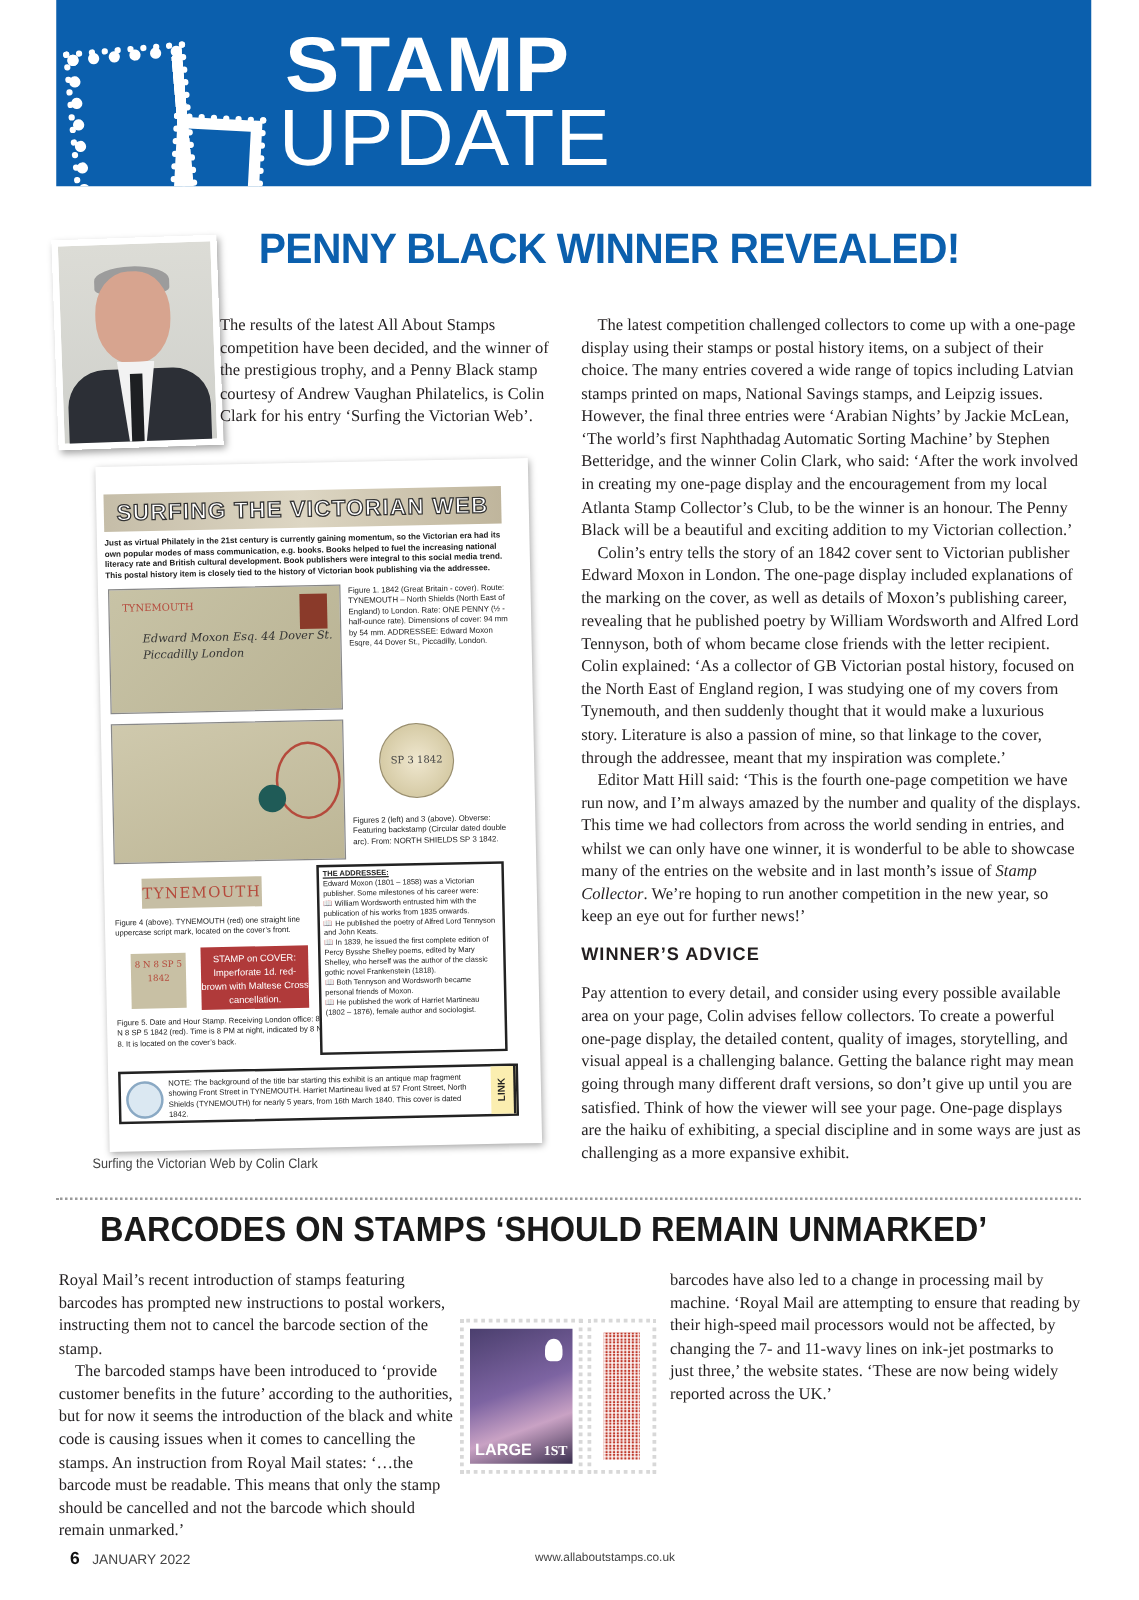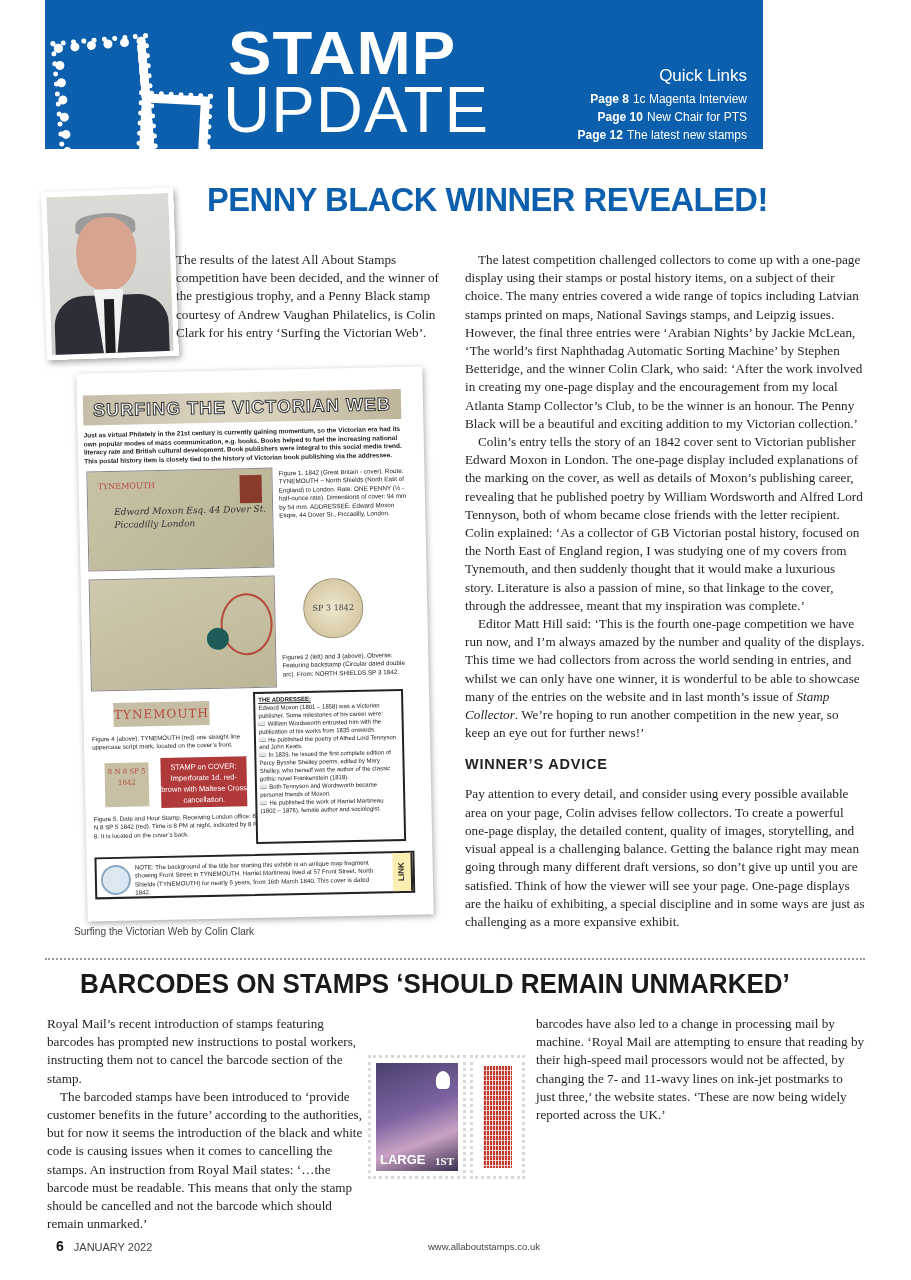--- a/index.html
+++ b/index.html
@@ -1,17 +1,17 @@
 <!DOCTYPE html>
 <html><head>
 <meta charset="utf-8">
 <style>
   html,body{margin:0;padding:0;background:#ffffff;}
   body{width:911px;height:1280px;position:relative;overflow:hidden;font-family:"Liberation Serif",serif;color:#231f20;}
-  .masthead{position:absolute;left:45px;top:0;width:718px;height:149px;background:#0b5fad;overflow:hidden;}
+  .masthead{position:absolute;left:45px;top:0;width:828px;height:149px;background:#0b5fad;overflow:hidden;}
   .stamp-shape{position:absolute;border:9px solid #ffffff;box-sizing:border-box;}
   .stamp-a{left:14px;top:40px;width:92px;height:130px;transform:rotate(-5deg);border-style:dotted solid solid dotted;}
   .stamp-b{left:95px;top:95px;width:68px;height:80px;transform:rotate(3deg);}
   .stamp-a::before,.stamp-b::before{content:"";position:absolute;inset:-12px;border:5px dotted #ffffff;}
   .brand-stamp{position:absolute;left:183px;top:22px;font-family:"Liberation Sans",sans-serif;font-weight:bold;color:#ffffff;font-size:62px;letter-spacing:1px;line-height:1;transform:scaleX(1.05);transform-origin:left;}
   .brand-update{position:absolute;left:178px;top:78px;font-family:"Liberation Sans",sans-serif;font-weight:normal;color:#ffffff;font-size:64px;line-height:1;letter-spacing:1px;transform:scaleY(1.0) scaleX(1.02);transform-origin:left;}
   .quick{position:absolute;right:16px;top:66px;text-align:right;color:#ffffff;font-family:"Liberation Sans",sans-serif;}
   .quick-title{font-size:17px;margin-bottom:4px;}
   .quick-link{font-size:12px;line-height:18px;}
   .quick-link b{font-weight:bold;margin-right:4px;}
@@ -69,26 +69,20 @@
   .footer-url{position:absolute;left:400px;top:1241px;font-family:"Liberation Sans",sans-serif;font-size:9.5px;color:#444;margin-left:28px;}
 </style>
 </head>
 <body>
 
 <div class="masthead">
   <div class="stamp-shape stamp-a"></div>
   <div class="stamp-shape stamp-b"></div>
   <div class="brand-stamp">STAMP</div>
   <div class="brand-update">UPDATE</div>
-  <div class="quick">
-    <div class="quick-title">Quick Links</div>
-    <div class="quick-link"><b>Page 8</b><span>1c Magenta Interview</span></div>
-    <div class="quick-link"><b>Page 10</b><span>New Chair for PTS</span></div>
-    <div class="quick-link"><b>Page 12</b><span>The latest new stamps</span></div>
-  </div>
 </div>
 
 <div class="headline1">PENNY BLACK WINNER REVEALED!</div>
 
 <div class="portrait">
   <div class="hair"></div>
   <div class="head"></div>
   <div class="body"></div>
   <div class="shirt"></div>
   <div class="tie"></div>

